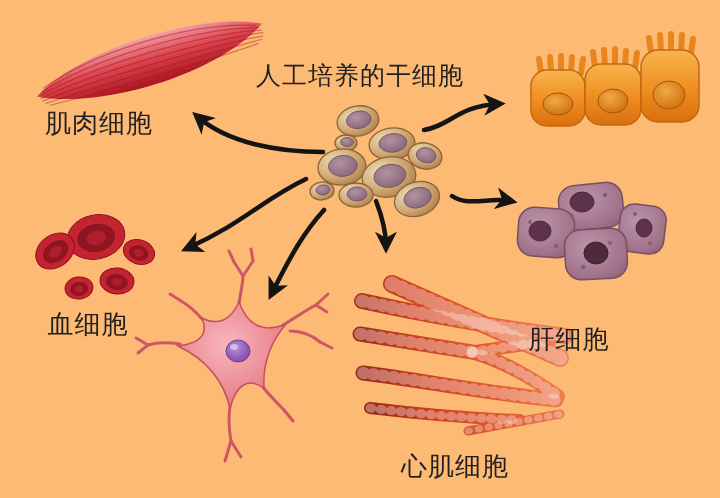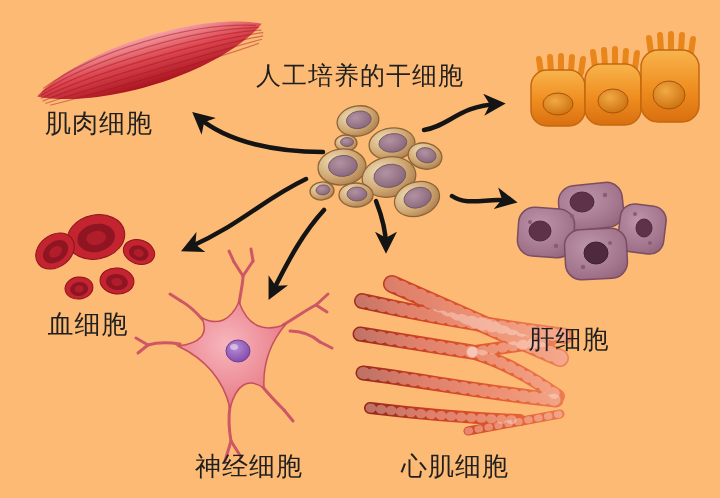--- a/index.html
+++ b/index.html
@@ -266,15 +266,14 @@
       <path d="M 452 196 C 468 207, 490 197, 510 201" marker-end="url(#ah)"></path>
       <path d="M 324 210 C 304 232, 291 255, 272 293" marker-end="url(#ah)"></path>
       <path d="M 376 201 C 383 219, 386 232, 386 246" marker-end="url(#ah)"></path>
     </g>
   </svg>
 
   <div class="lbl title" style="left:360px;top:62px;">人工培养的干细胞</div>
   <div class="lbl" style="left:99px;top:110px;text-align:right;">肌肉细胞</div>
   <div class="lbl" style="left:88px;top:311px;text-align:right;">血细胞</div>
   <div class="lbl" style="left:569px;top:290px;margin-top:36px;">肝细胞</div>
-  <div class="lbl" style="left:249px;top:453px;">神经细胞</div>
   <div class="lbl" style="left:455px;top:453px;font-family:Liberation Serif, serif;">心肌细胞</div>
 </div>
 
 </body></html>

